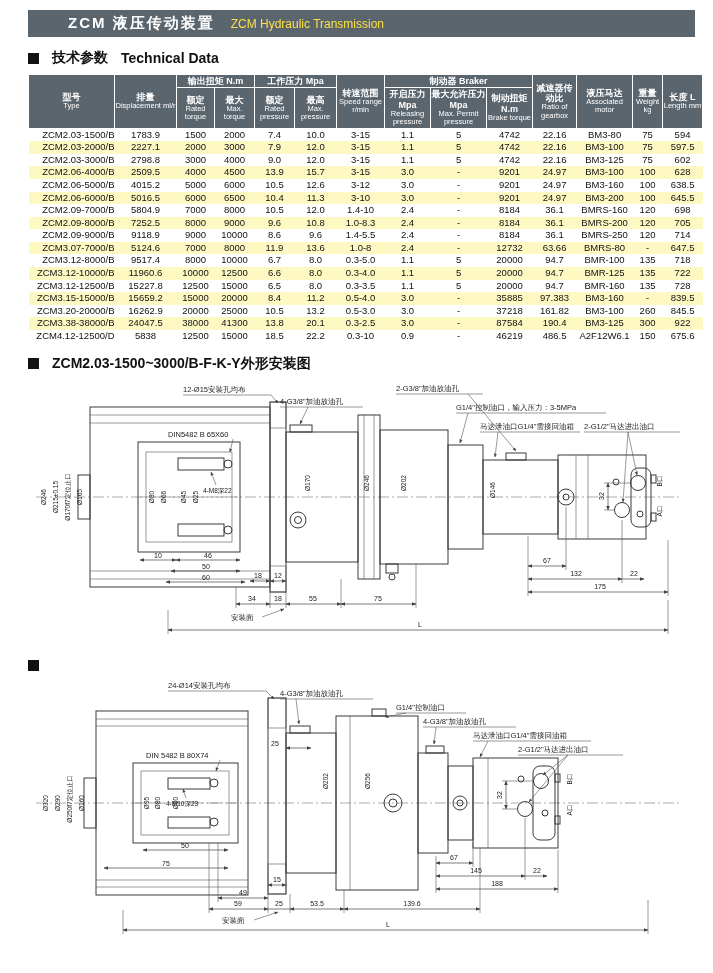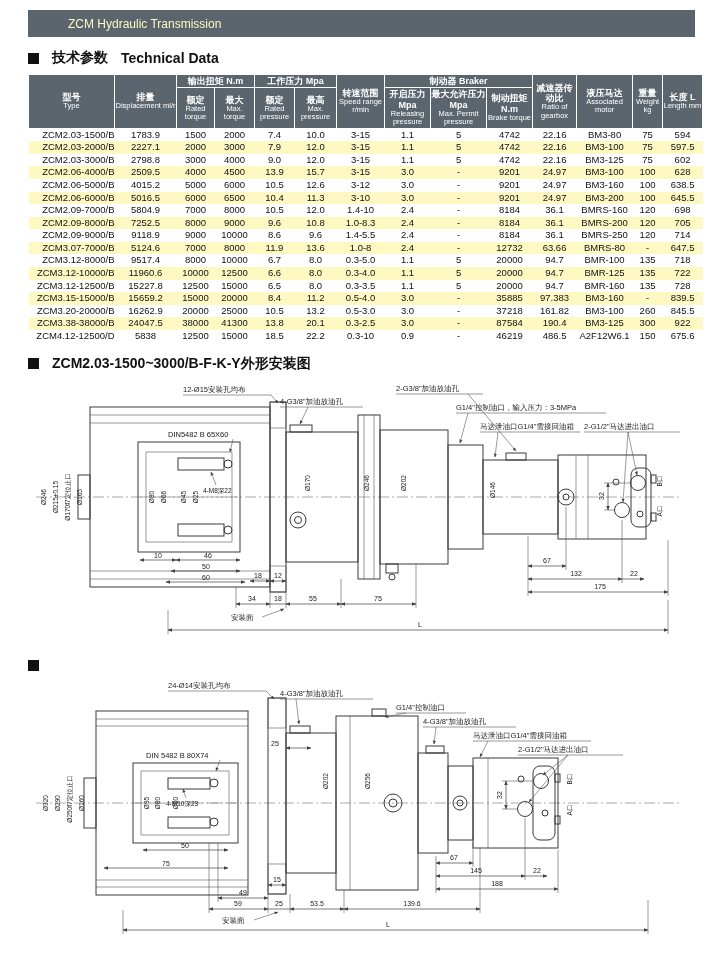--- a/index.html
+++ b/index.html
@@ -1,21 +1,21 @@
 <!DOCTYPE html>
 <html><head>
 <meta charset="utf-8">
 <style>
 *{margin:0;padding:0;box-sizing:border-box}
 html,body{background:#fff}
 body{width:713px;height:973px;font-family:"Liberation Sans","DejaVu Sans",sans-serif;color:#111;overflow:hidden}
 .page{padding:10px 18px 0 28px}
 .titlebar{background:#5a656e;height:27px;display:flex;align-items:center;gap:16px;padding-left:40px}
 .titlebar .t-zh{color:#fff;font-size:15px;font-weight:bold;letter-spacing:2px}
-.titlebar .t-en{color:#fef9c3;font-size:12px}
+.titlebar .t-en{color:#fde047;font-size:12px}
 .sechead{display:flex;align-items:center;gap:13px;font-weight:bold;font-size:14px;margin:12px 0 7px}
 .sq{width:11px;height:11px;background:#111;display:inline-block;flex:none}
 table{border-collapse:collapse;table-layout:fixed;width:660px;margin-top:2px}
 thead th{background:#5a656e;color:#fff;border:1px solid #fff;font-weight:normal;vertical-align:middle;padding:1px 0}
 thead .zh{display:block;font-size:9px;font-weight:bold;line-height:1.15}
 thead .en{display:block;font-size:7.5px;line-height:1.1}
 tbody td{font-size:9.5px;text-align:center;padding:0;line-height:12.6px;white-space:nowrap;overflow:hidden}
 tbody td:first-child{text-align:right;padding-left:3px}
 tbody tr.alt{background:#fef9c3}
 svg{display:block}
@@ -27,20 +27,21 @@
 .co{font-size:7.5px}
 .sm{font-size:6.5px}
 .dim{font-size:7px;text-anchor:middle}
 </style>
 </head>
 <body>
 
 <div class="page">
 
   <div class="titlebar">
+    <span class="t-zh">ZCM 液压传动装置</span>
     <span class="t-en">ZCM Hydraulic Transmission</span>
   </div>
 
   <div class="sechead">
     <span class="sq"></span>
     <span>技术参数</span>
     <span>Technical Data</span>
   </div>
 
   <table>

